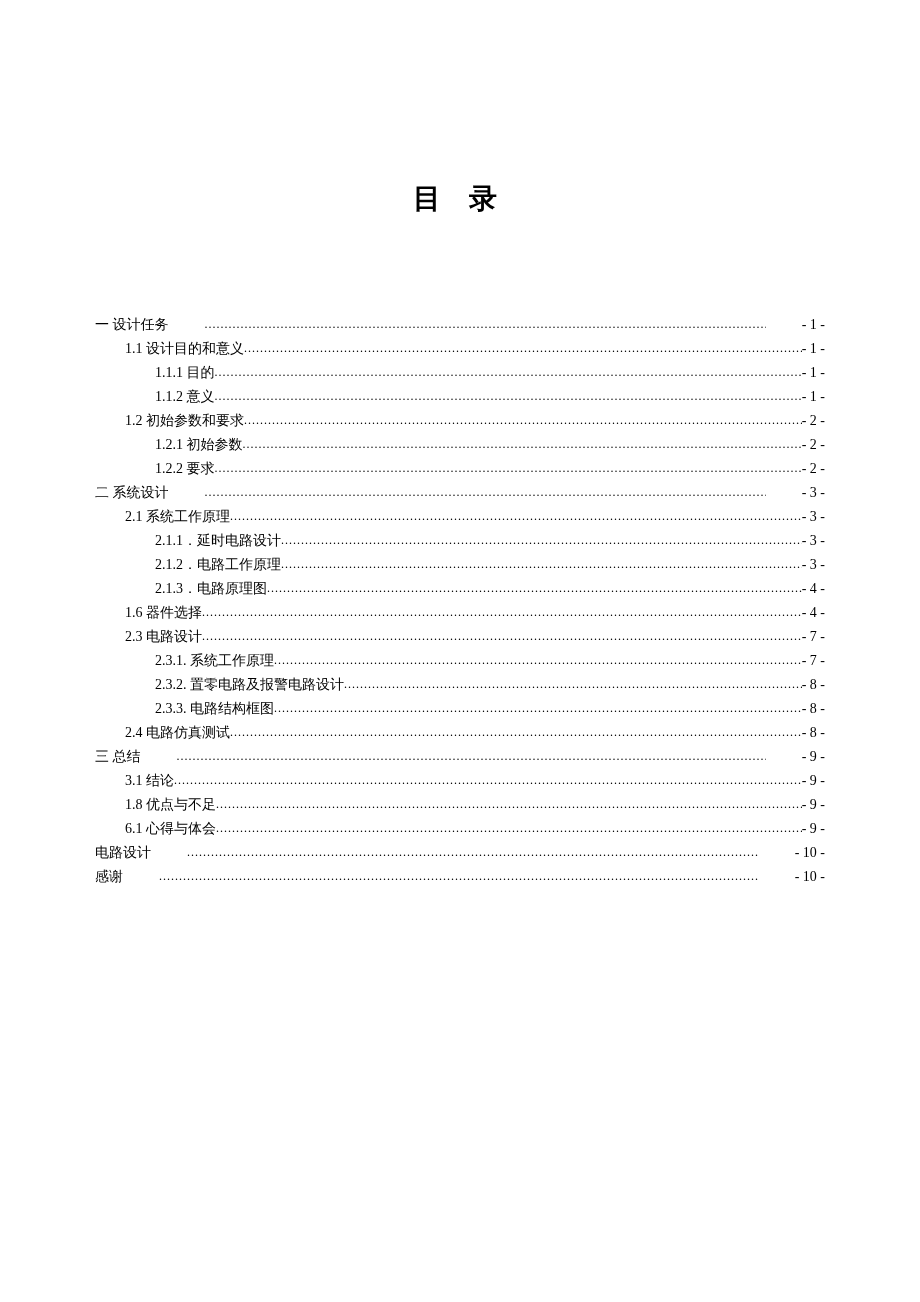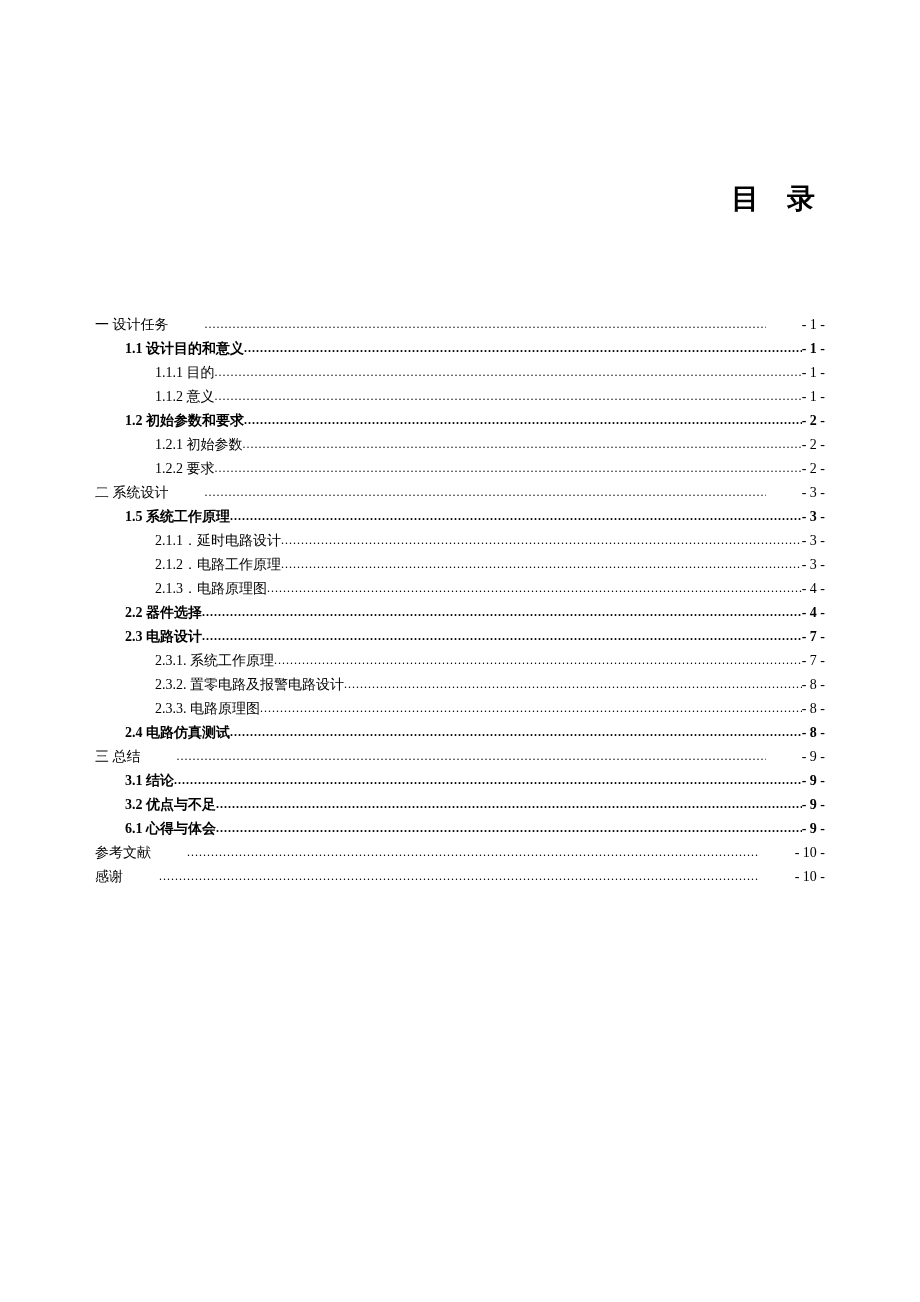--- a/index.html
+++ b/index.html
@@ -8,21 +8,21 @@
       box-sizing: border-box;
     }
     body {
       width: 920px;
       height: 1302px;
       background: #fff;
       font-family: "SimSun", "宋体", serif;
       padding: 180px 95px 0 95px;
     }
     .title {
-      text-align: right;
+      text-align: center;
       font-size: 28px;
       font-weight: bold;
       letter-spacing: 10px;
       margin-bottom: 95px;
       font-family: "SimHei", "黑体", sans-serif;
     }
     .toc-line {
       display: flex;
       align-items: baseline;
       font-size: 14px;
@@ -40,21 +40,21 @@
       position: relative;
       top: -1px;
     }
     .dots::before {
       content: "...................................................................................................................................................................................................................";
     }
     .page-num {
       flex-shrink: 0;
     }
     .indent-0 { padding-left: 0px; gap: 36px; }
-    .indent-1 { padding-left: 30px; font-weight: bold; }
+    .indent-1 { padding-left: 30px; }
     .indent-2 { padding-left: 60px; }
   </style>
 </head>
 <body>
 
 <div class="title">目 录</div>
 
 <div id="toc-container">
     <div class="toc-line indent-0">
       <span class="toc-text">一  设计任务</span>
@@ -90,91 +90,91 @@
       <span class="toc-text">1.2.2  要求</span>
       <span class="dots"></span>
       <span class="page-num">- 2 -</span>
     </div>
     <div class="toc-line indent-0">
       <span class="toc-text">二  系统设计</span>
       <span class="dots"></span>
       <span class="page-num">- 3 -</span>
     </div>
     <div class="toc-line indent-1">
-      <span class="toc-text">1.5 系统工作原理</span>
+      <span class="toc-text">2.1 系统工作原理</span>
       <span class="dots"></span>
       <span class="page-num">- 3 -</span>
     </div>
     <div class="toc-line indent-2">
       <span class="toc-text">2.1.1．延时电路设计</span>
       <span class="dots"></span>
       <span class="page-num">- 3 -</span>
     </div>
     <div class="toc-line indent-2">
       <span class="toc-text">2.1.2．电路工作原理</span>
       <span class="dots"></span>
       <span class="page-num">- 3 -</span>
     </div>
     <div class="toc-line indent-2">
       <span class="toc-text">2.1.3．电路原理图</span>
       <span class="dots"></span>
       <span class="page-num">- 4 -</span>
     </div>
     <div class="toc-line indent-1">
-      <span class="toc-text">2.2  器件选择</span>
+      <span class="toc-text">1.6  器件选择</span>
       <span class="dots"></span>
       <span class="page-num">- 4 -</span>
     </div>
     <div class="toc-line indent-1">
       <span class="toc-text">2.3 电路设计</span>
       <span class="dots"></span>
       <span class="page-num">- 7 -</span>
     </div>
     <div class="toc-line indent-2">
       <span class="toc-text">2.3.1.  系统工作原理</span>
       <span class="dots"></span>
       <span class="page-num">- 7 -</span>
     </div>
     <div class="toc-line indent-2">
       <span class="toc-text">2.3.2.  置零电路及报警电路设计</span>
       <span class="dots"></span>
       <span class="page-num">- 8 -</span>
     </div>
     <div class="toc-line indent-2">
-      <span class="toc-text">2.3.3.  电路原理图</span>
+      <span class="toc-text">2.3.3.  电路结构框图</span>
       <span class="dots"></span>
       <span class="page-num">- 8 -</span>
     </div>
     <div class="toc-line indent-1">
       <span class="toc-text">2.4  电路仿真测试</span>
       <span class="dots"></span>
       <span class="page-num">- 8 -</span>
     </div>
     <div class="toc-line indent-0">
       <span class="toc-text">三  总结</span>
       <span class="dots"></span>
       <span class="page-num">- 9 -</span>
     </div>
     <div class="toc-line indent-1">
       <span class="toc-text">3.1 结论</span>
       <span class="dots"></span>
       <span class="page-num">- 9 -</span>
     </div>
     <div class="toc-line indent-1">
-      <span class="toc-text">3.2 优点与不足</span>
+      <span class="toc-text">1.8 优点与不足</span>
       <span class="dots"></span>
       <span class="page-num">- 9 -</span>
     </div>
     <div class="toc-line indent-1">
       <span class="toc-text">6.1  心得与体会</span>
       <span class="dots"></span>
       <span class="page-num">- 9 -</span>
     </div>
     <div class="toc-line indent-0">
-      <span class="toc-text">参考文献</span>
+      <span class="toc-text">电路设计</span>
       <span class="dots"></span>
       <span class="page-num">- 10 -</span>
     </div>
     <div class="toc-line indent-0">
       <span class="toc-text">感谢</span>
       <span class="dots"></span>
       <span class="page-num">- 10 -</span>
     </div>
   </div>
 

